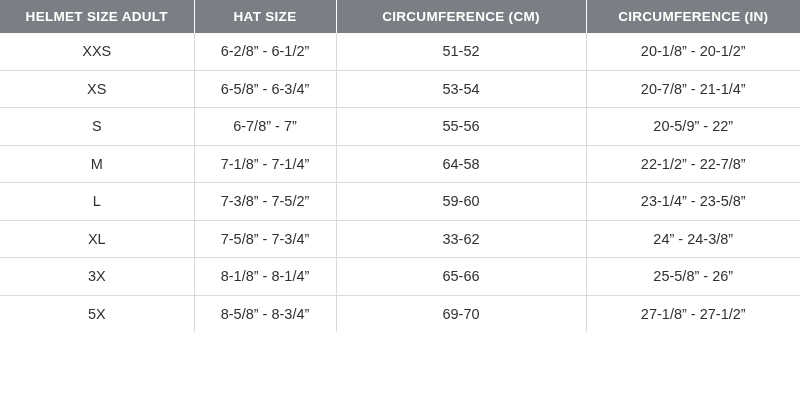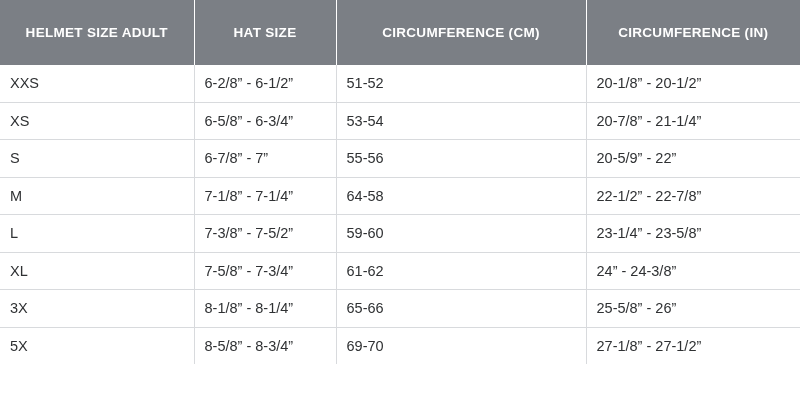--- a/index.html
+++ b/index.html
@@ -24,28 +24,29 @@
   #size-chart col.c3 { width: 214px; }
 
   #size-chart thead th {
     background: #7b7f85;
     color: #ffffff;
     font-size: 13.5px;
     font-weight: bold;
     letter-spacing: 0.3px;
     text-align: center;
     height: 33px;
-    padding: 16px 4px;
+    padding: 0 4px;
     border-right: 1px solid #ffffff;
     white-space: nowrap;
   }
   #size-chart thead th:last-child { border-right: none; }
 
   #size-chart tbody td {
     height: 36.5px;
+    text-align: center;
     font-size: 14.5px;
     color: #2f3133;
     border-bottom: 1px solid #d8dadd;
     border-right: 1px solid #d8dadd;
     padding: 0 10px;
     white-space: nowrap;
     margin-top: 36px;
   }
   #size-chart tbody td:last-child { border-right: none; }
   #size-chart tbody tr:last-child td { border-bottom: none; }
@@ -95,21 +96,21 @@
     </tr>
     <tr>
       <td>L</td>
       <td>7-3/8” - 7-5/2”</td>
       <td>59-60</td>
       <td>23-1/4” - 23-5/8”</td>
     </tr>
     <tr>
       <td>XL</td>
       <td>7-5/8” - 7-3/4”</td>
-      <td>61-62</td>
+      <td>33-62</td>
       <td>24” - 24-3/8”</td>
     </tr>
     <tr>
       <td>3X</td>
       <td>8-1/8” - 8-1/4”</td>
       <td>65-66</td>
       <td>25-5/8” - 26”</td>
     </tr>
     <tr>
       <td>5X</td>

